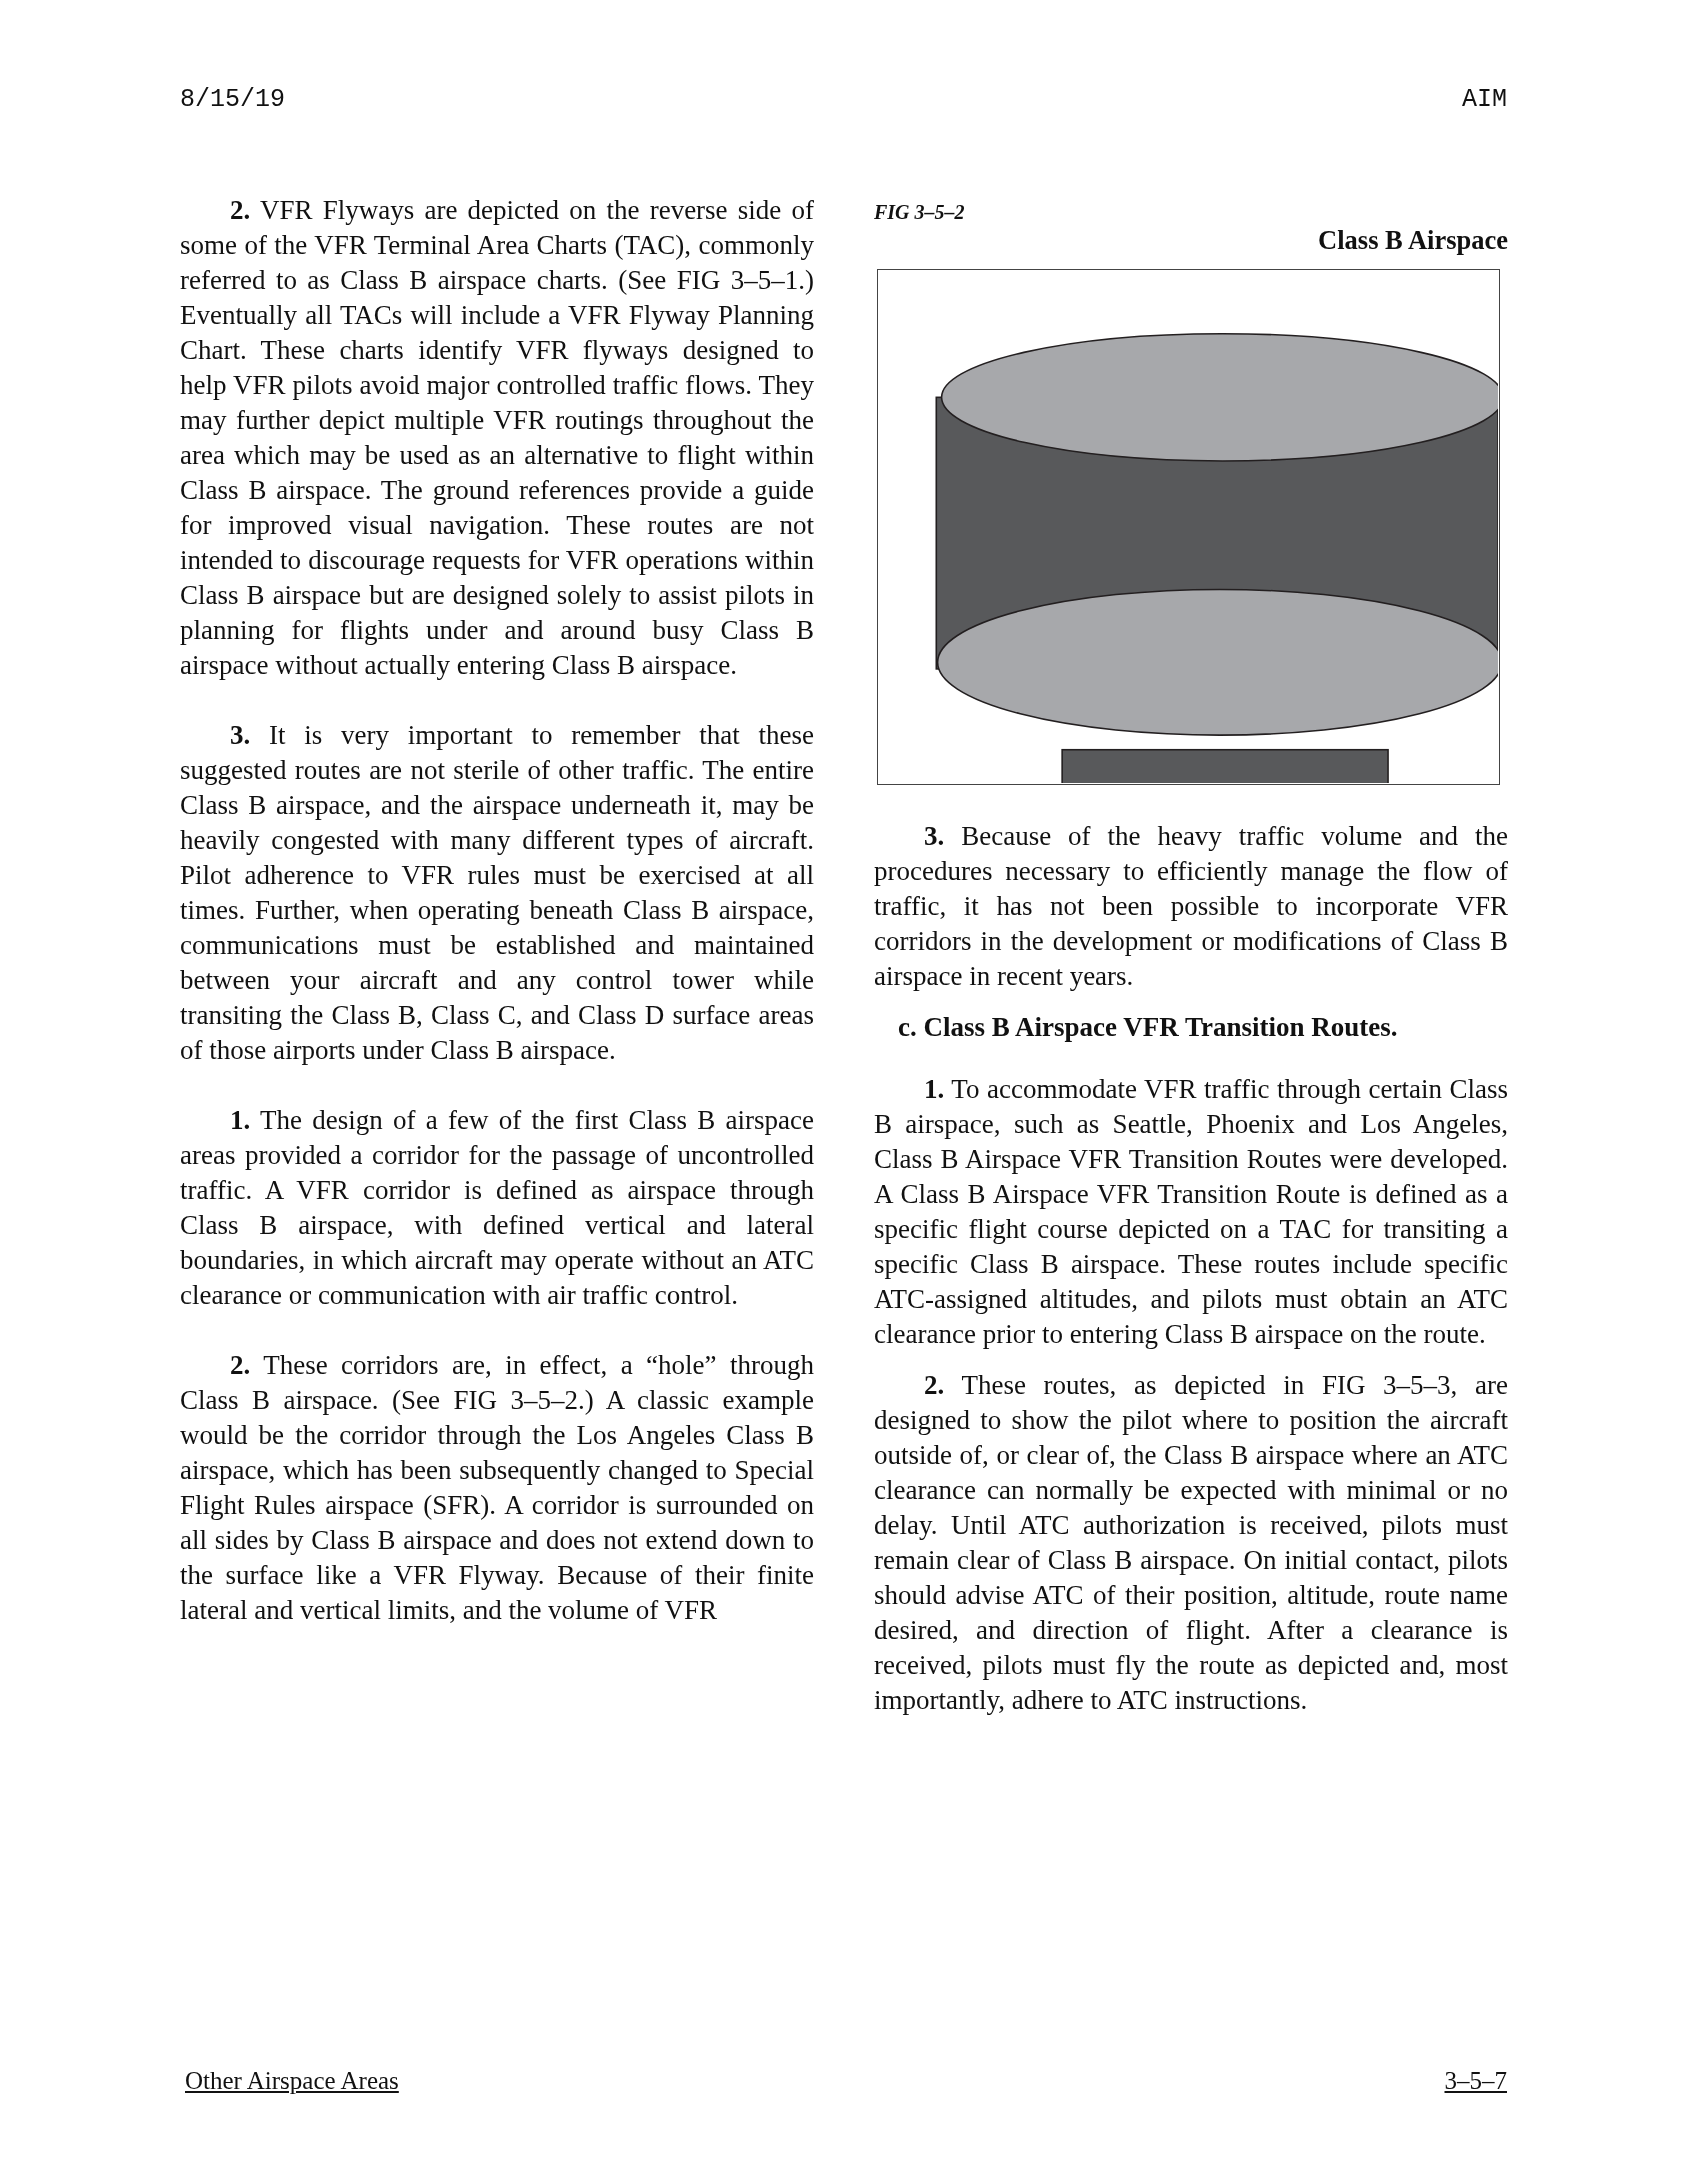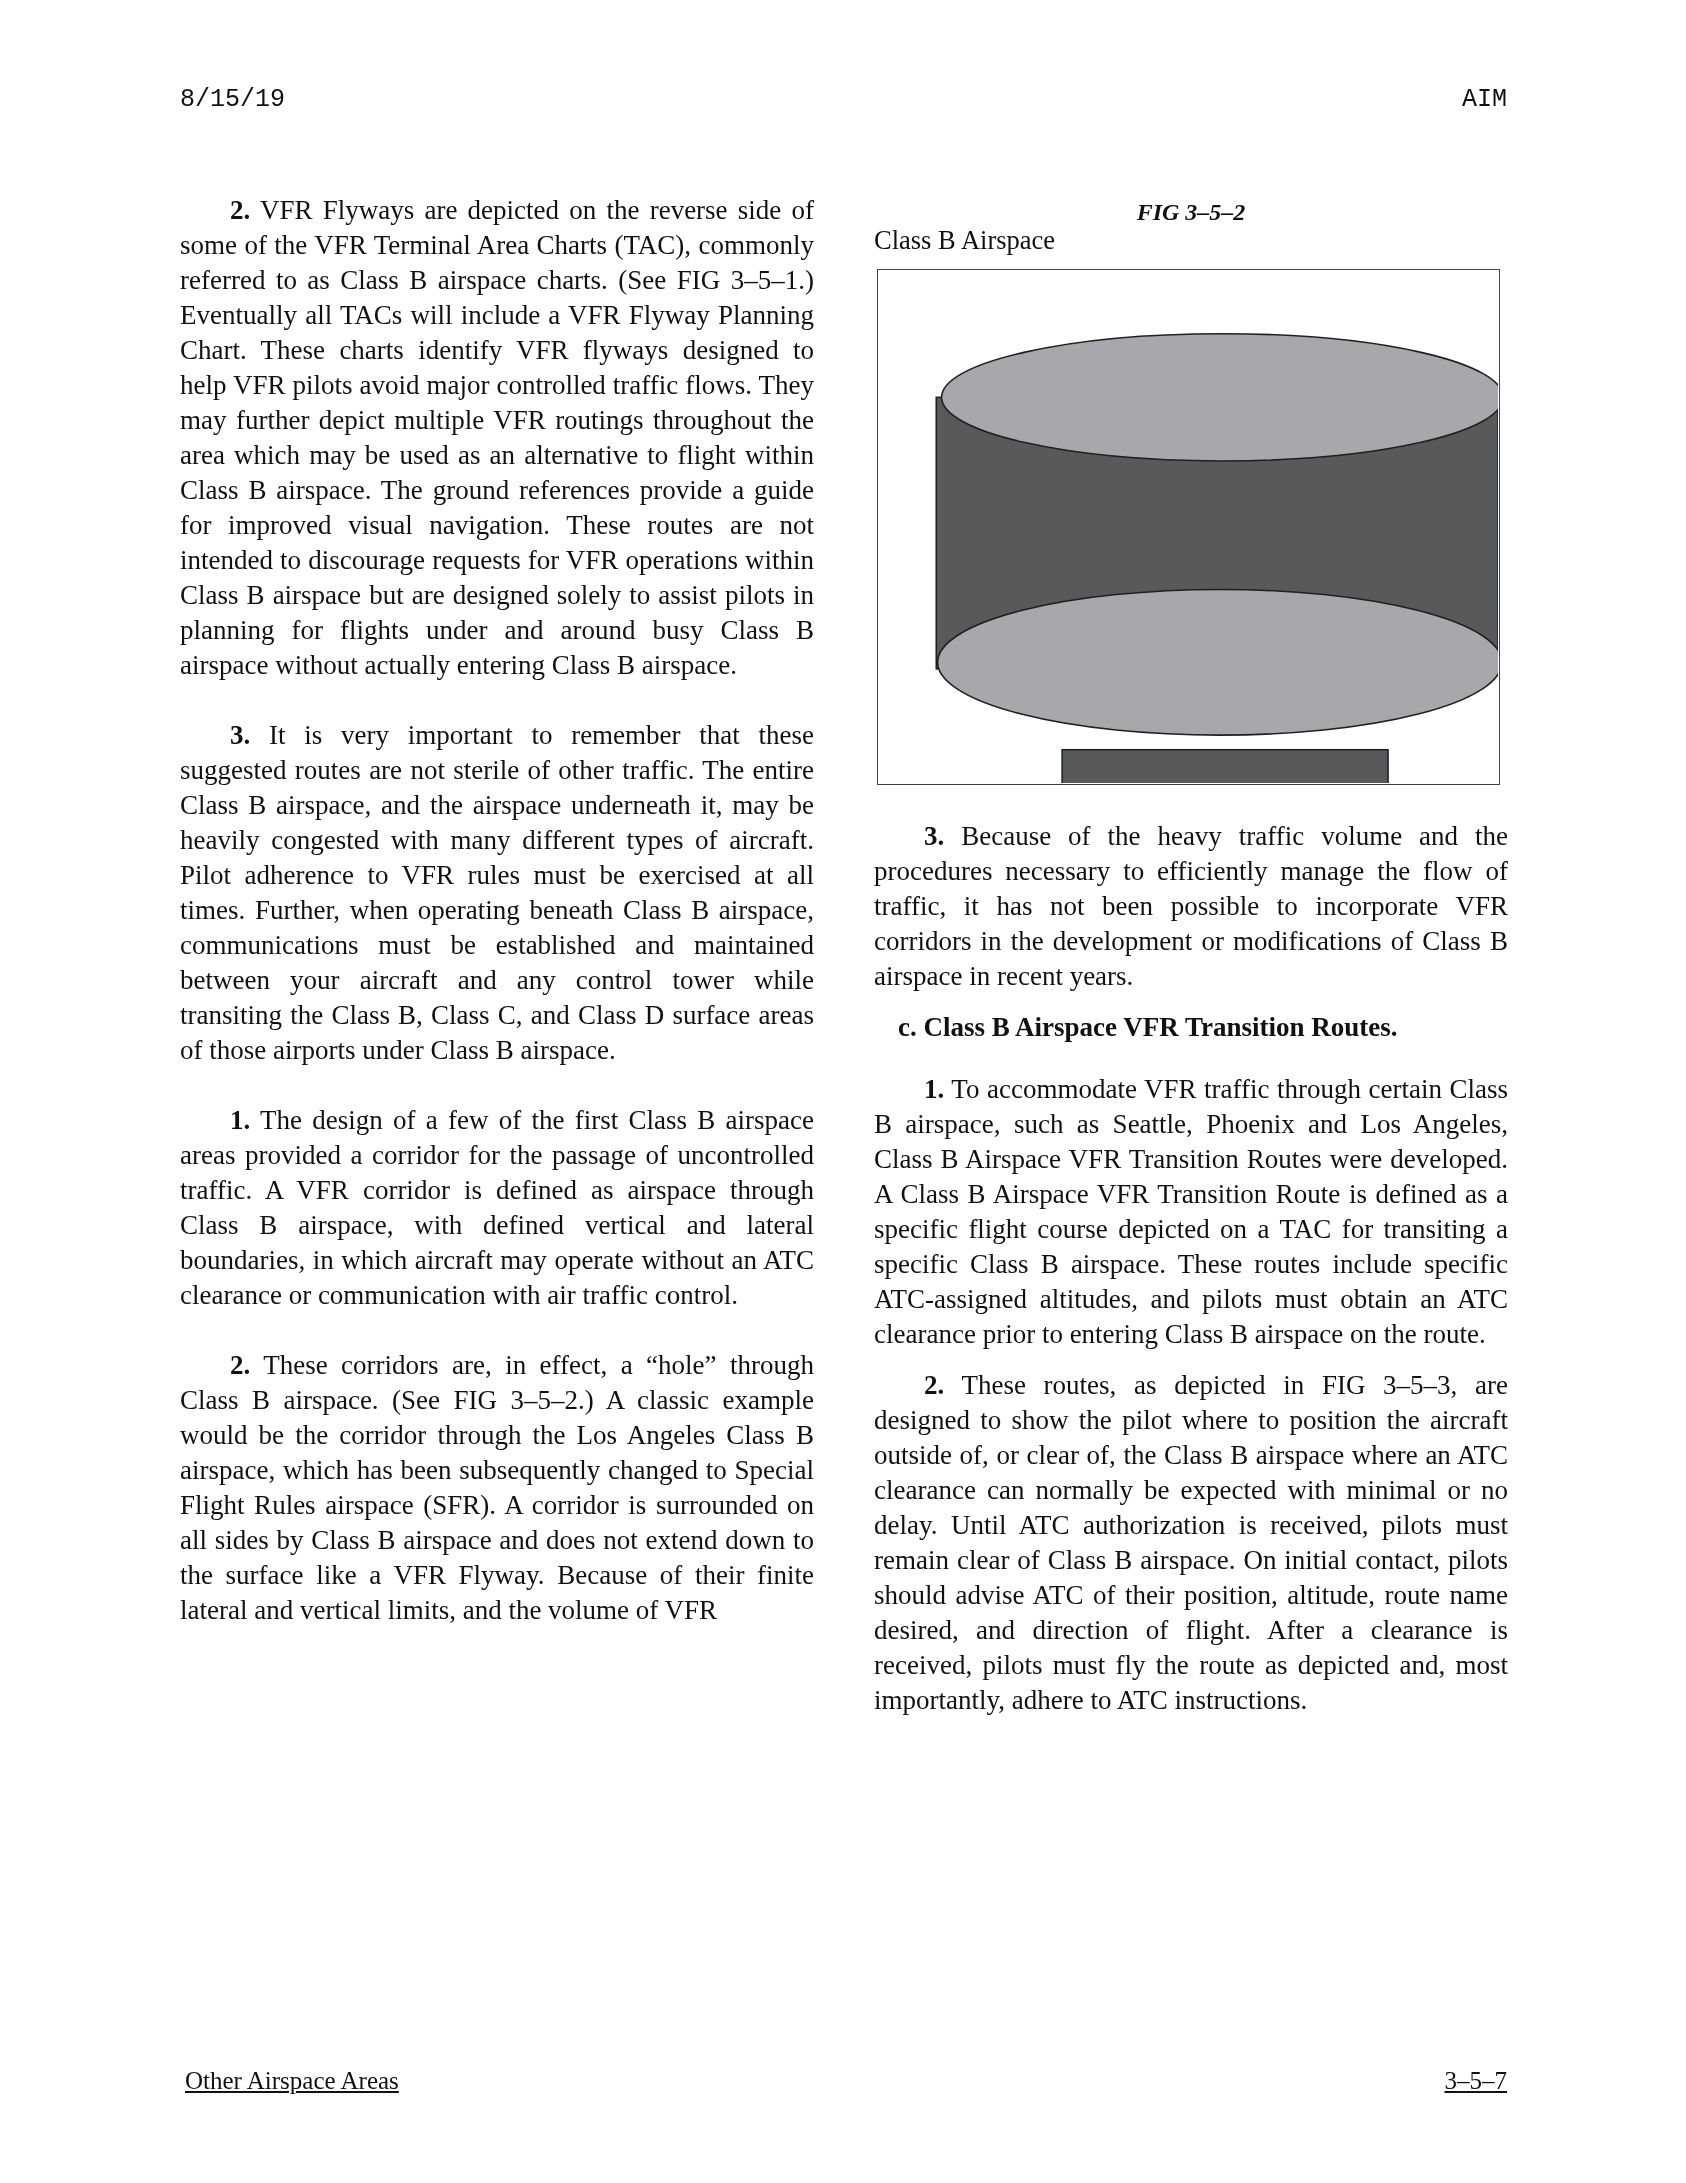--- a/index.html
+++ b/index.html
@@ -22,25 +22,25 @@
   }
   #col-left { left: 180px; }
   #col-right { left: 874px; }
 
   .para { margin: 0 0 35px 0; text-indent: 50px; hyphens: manual; }
   .para .num { font-weight: bold; }
   .heading { font-weight: bold; margin: 0 0 35px 0; padding-left: 24px; }
   .tight { margin-bottom: 27px; font-family: Liberation Serif, serif; }
 
   .fig-label {
-    text-align: center; font-style: italic; font-weight: bold;
-    font-size: 24px; line-height: 24px; margin-top: 6.6px;
+    text-align: left; font-style: italic; font-weight: bold;
+    font-size: 20px; line-height: 24px; margin-top: 6.6px;
   }
   .fig-title {
-    text-align: left; font-weight: normal; font-size: 26.5px; line-height: 32px;
+    text-align: right; font-weight: bold; font-size: 26.5px; line-height: 32px;
     margin-bottom: 13.2px;
   }
   .fig-box {
     width: 623px; height: 516px; margin: 0 auto 34px 2.6px;
     border: 1.7px solid #444; box-sizing: border-box; position: relative;
   }
   .fig-box svg { position: absolute; left: 0; top: 0; }
 </style>
 </head>
 <body>

